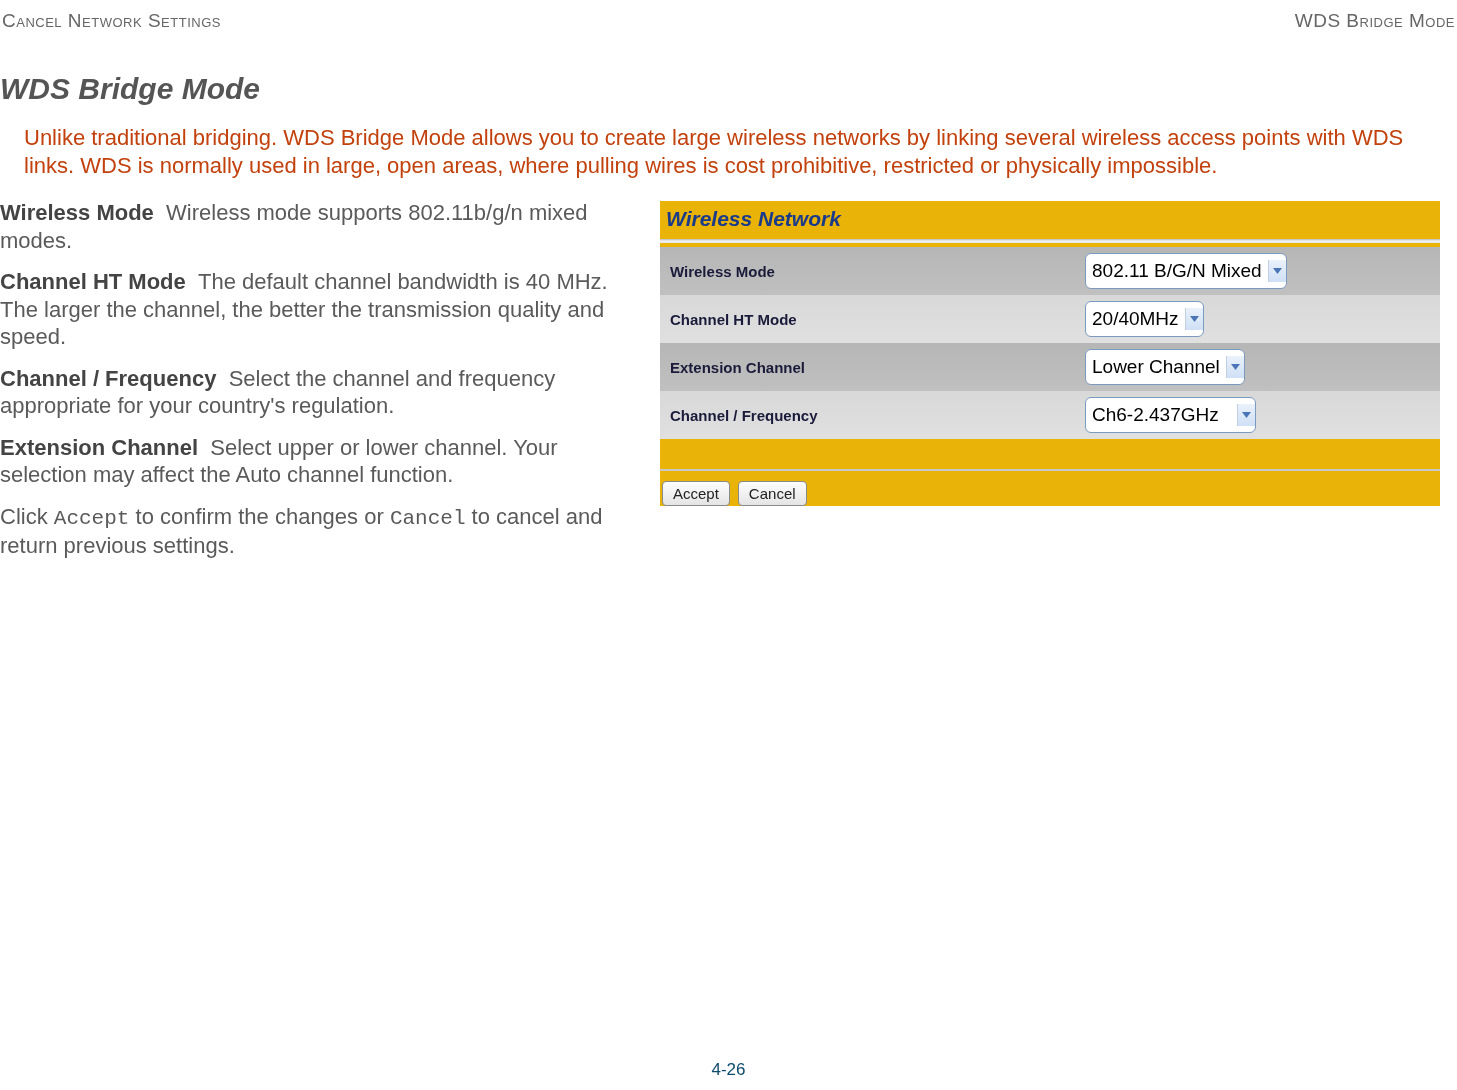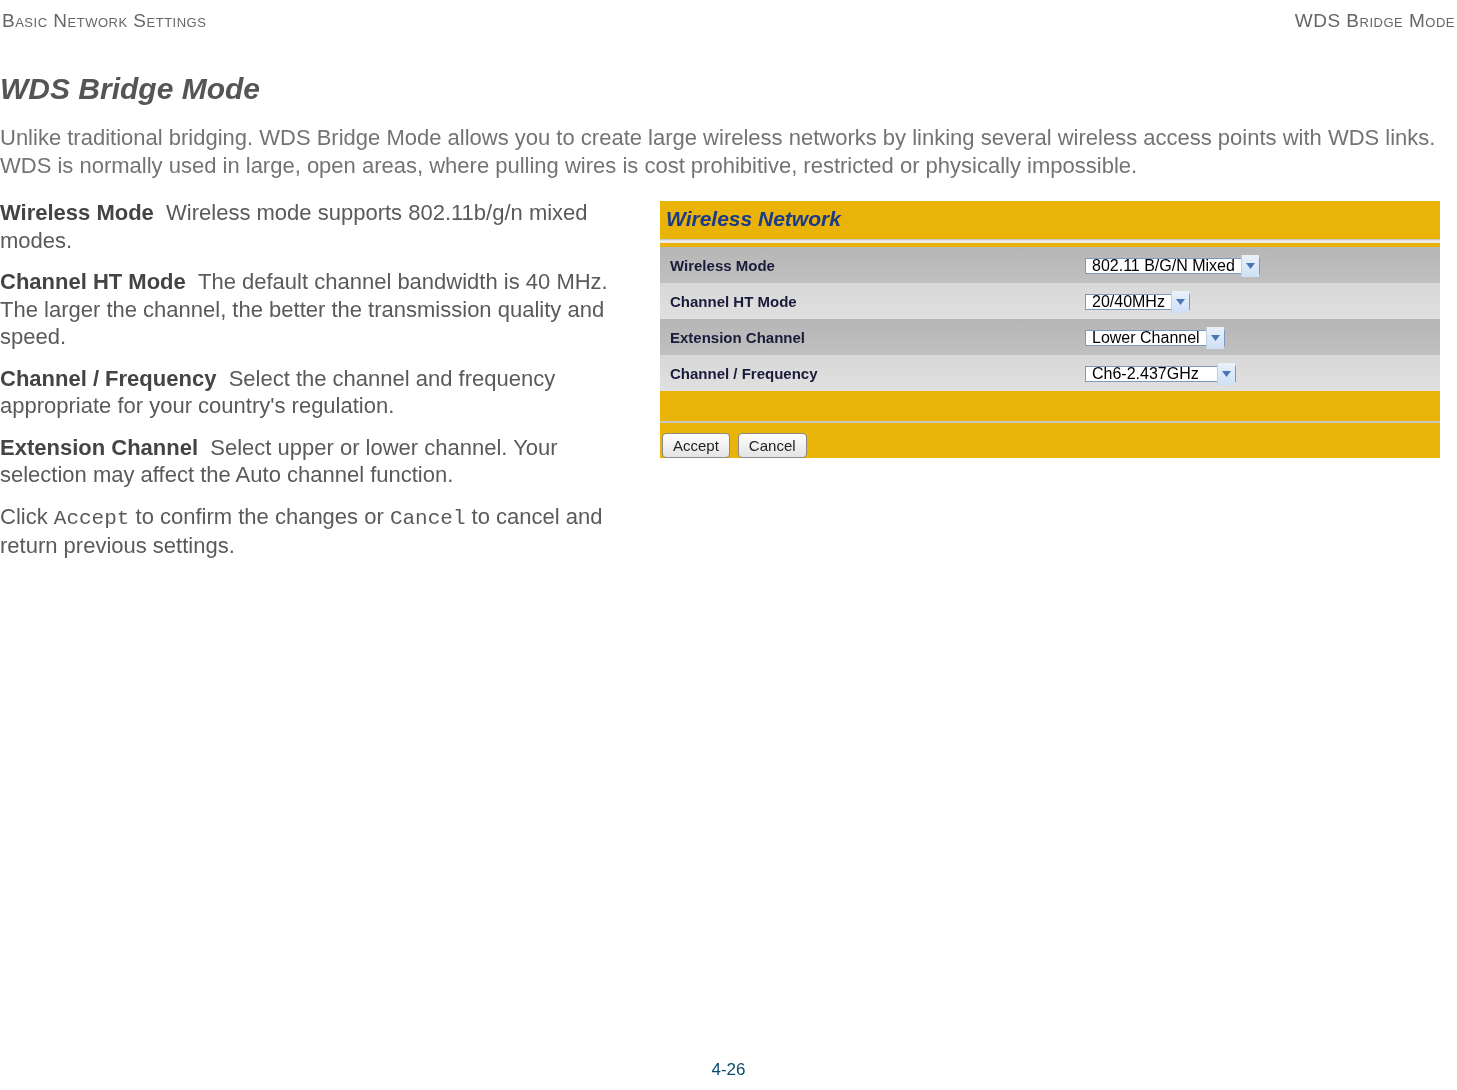--- a/index.html
+++ b/index.html
@@ -25,22 +25,23 @@
       font-weight: bold;
       font-style: italic;
       font-size: 30px;
       color: #555;
       margin-top: 40px;
       margin-bottom: 18px;
     }
     .intro {
       font-size: 22px;
       line-height: 1.25;
-      color: #737373;
+      color: #c2410c;
       margin-bottom: 14px;
+      padding-left: 24px;
     }
     .content-row {
       display: flex;
       gap: 20px;
       margin-top: 20px;
     }
     .left-col {
       width: 640px;
       font-size: 22px;
       line-height: 1.25;
@@ -87,23 +88,23 @@
     }
     .settings-table tr.dark td { background: linear-gradient(#b6b6b6, #c0c0c0); }
     .settings-table tr.light td { background: linear-gradient(#d8d8d8, #e0e0e0); }
     .settings-table td.label { width: 415px; border-right: none; }
     .settings-table td.control { background-clip: padding-box; }
     .faux-select {
       display: inline-flex;
       align-items: center;
       background: #fff;
       border: 1px solid #7a9ac0;
-      border-radius: 0;
-      height: 16px;
-      font-size: 16px;
+      border-radius: 6px;
+      height: 36px;
+      font-size: 19px;
       font-weight: normal;
       color: #000;
       padding-left: 6px;
       font-family: Arial, sans-serif;
     }
     .faux-select .arrow-box {
       width: 18px;
       height: 22px;
       margin-left: 6px;
       display: flex;
@@ -141,21 +142,21 @@
       right: 0;
       text-align: center;
       font-size: 17px;
       color: #0c4a6e;
     }
   </style>
 </head>
 <body>
 
 <div class="header-row">
-  <div>Basic Network Settings</div>
+  <div>Cancel Network Settings</div>
   <div>WDS Bridge Mode</div>
 </div>
 
 <h1 class="main-title">WDS Bridge Mode</h1>
 
 <p class="intro">Unlike traditional bridging. WDS Bridge Mode allows you to create large wireless networks by linking several wireless access points with WDS links. WDS is normally used in large, open areas, where pulling wires is cost prohibitive, restricted or physically impossible.</p>
 
 <div class="content-row">
   <div class="left-col">
     <p>

